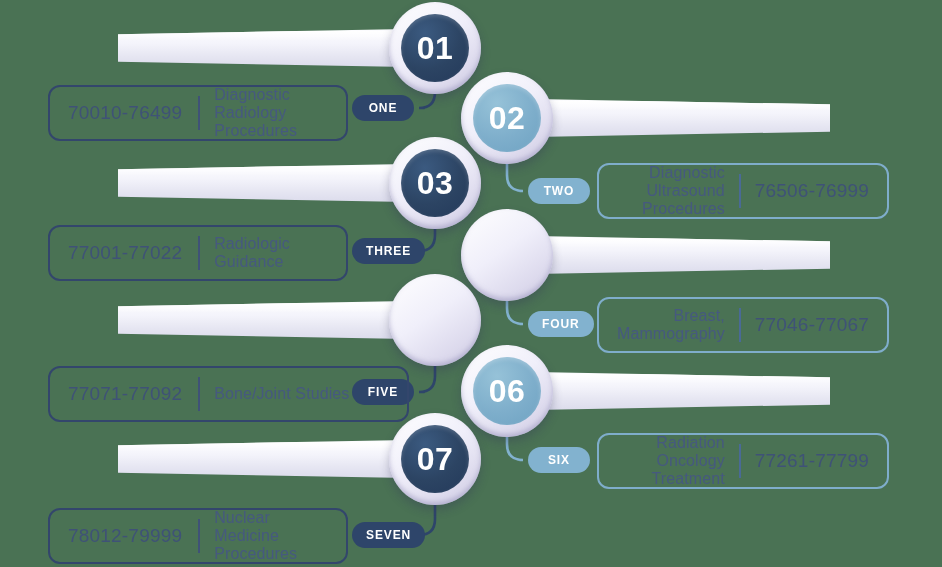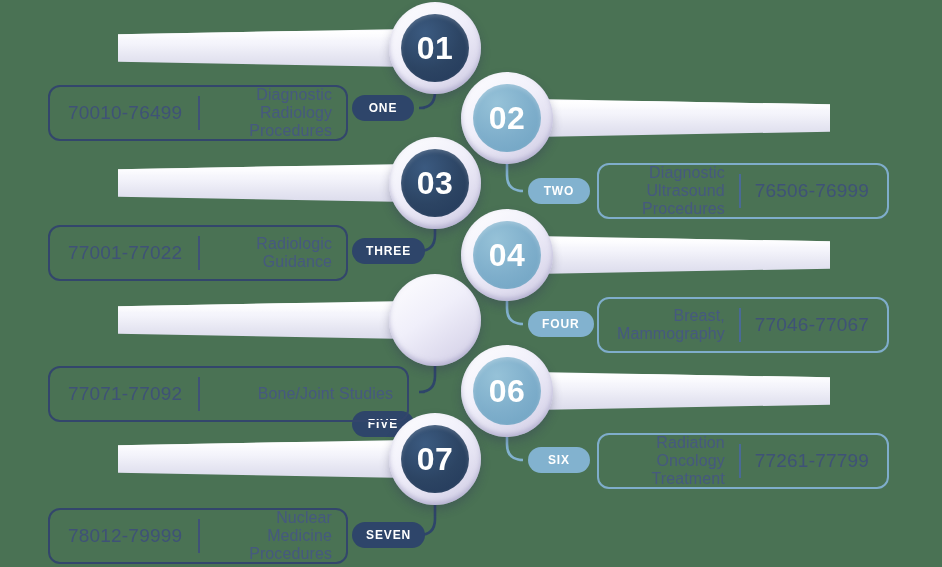--- a/index.html
+++ b/index.html
@@ -145,21 +145,21 @@
   .card.light .sep { background: #4a6a96; }
   .card .title {
     font-size: 16px;
     color: #46597f;
     line-height: 1.12;
     letter-spacing: .1px;
   }
 
   
   .card.dark .code  { padding: 0 16px 0 18px; }
-  .card.dark .title { padding: 0 14px 0 14px; text-align: right; flex: 1; }
+  .card.dark .title { padding: 0 14px 0 14px; text-align: left; flex: 1; }
 
   
   .card.light .title { padding: 0 14px 0 16px; text-align: right; flex: 1; }
   .card.light .code  { padding: 0 18px 0 14px; }
 </style>
 </head>
 <body style="background: rgb(74, 114, 84);">
 
 <div id="stage">
     <div class="bar left" style="left: 118px; top: 29px; width: 290px;"></div>
@@ -203,36 +203,35 @@
       <div class="code">77001-77022</div>
       <div class="sep"></div>
       <div class="title">Radiologic Guidance</div>
     </div>
     <div class="bar right" style="left: 534px; top: 236px; width: 296px;"></div>
     <svg class="conn" width="37" height="51" viewBox="495 285 37 51" style="left: 495px; top: 285px;">
       <path d="M 507 297 L 507 308 Q 507 324 523 324 L 520 324" fill="none" stroke="#82b2cf" stroke-width="2.6" stroke-linecap="round"></path>
     </svg>
     <div class="circle-wrap even" style="left: 461px; top: 209px;">
       <div class="ring"></div>
-      <div class="disc">04</div>
     </div>
     <div class="pill light" style="left: 528px; top: 311px;">FOUR</div>
     <div class="card light" style="left: 597px; top: 297px; width: 292px;">
       <div class="title">Breast, Mammography</div>
       <div class="sep"></div>
       <div class="code">77046-77067</div>
     </div>
     <div class="bar left" style="left: 118px; top: 301px; width: 290px;"></div>
     <svg class="conn" width="35" height="54" viewBox="412 350 35 54" style="left: 412px; top: 350px;">
       <path d="M 435 362 L 435 376 Q 435 392 419 392 L 424 392" fill="none" stroke="#2e456a" stroke-width="2.6" stroke-linecap="round"></path>
     </svg>
     <div class="circle-wrap odd" style="left: 389px; top: 274px;">
       <div class="ring"></div>
     </div>
-    <div class="pill dark" style="left: 352px; top: 379px; margin-top: 32px;">FIVE</div>
+    <div class="pill dark" style="left: 352px; top: 379px;">FIVE</div>
     <div class="card dark" style="left: 48px; top: 366px; width: 361px;">
       <div class="code">77071-77092</div>
       <div class="sep"></div>
       <div class="title">Bone/Joint Studies</div>
     </div>
     <div class="bar right" style="left: 534px; top: 372px; width: 296px;"></div>
     <svg class="conn" width="37" height="51" viewBox="495 421 37 51" style="left: 495px; top: 421px;">
       <path d="M 507 433 L 507 444 Q 507 460 523 460 L 520 460" fill="none" stroke="#82b2cf" stroke-width="2.6" stroke-linecap="round"></path>
     </svg>
     <div class="circle-wrap even" style="left: 461px; top: 345px;">

